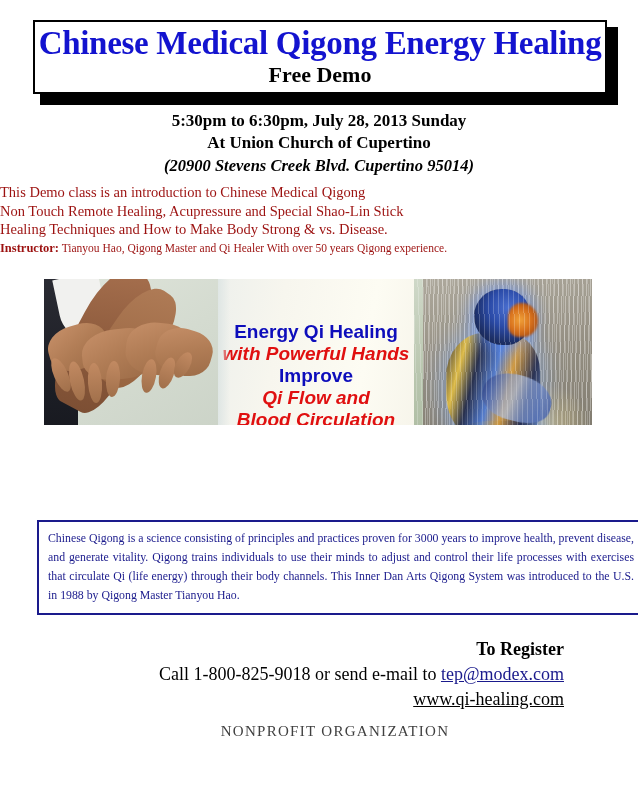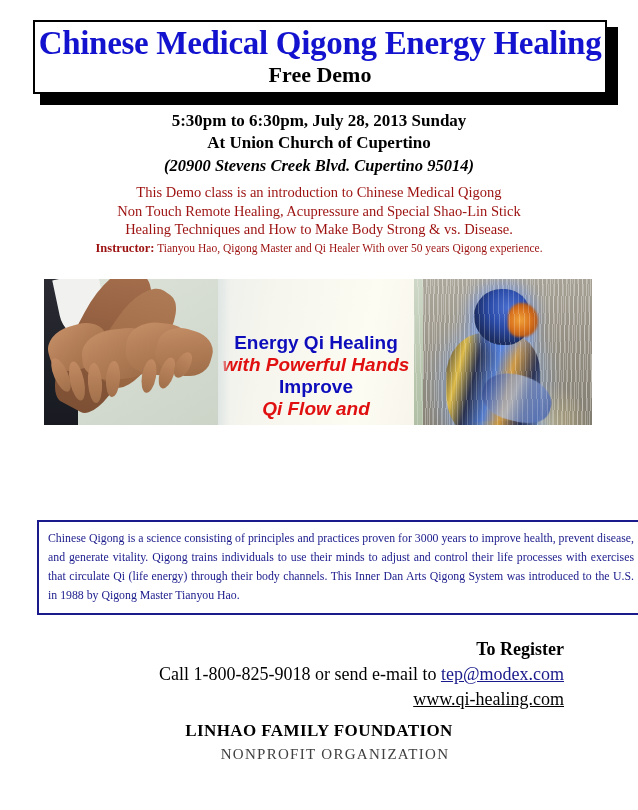--- a/index.html
+++ b/index.html
@@ -91,21 +91,21 @@
     font-style: italic;
     font-size: 16.5px;
   }
 
   
   .desc-block {
     position: absolute;
     left: 0;
     top: 183px;
     width: 638px;
-    text-align: center;
+    text-align: left;
     color: #9c1110;
   }
   .desc-line {
     font-family: "Liberation Serif", "DejaVu Serif", serif;
     font-size: 14.5px;
     line-height: 1.29;
     color: #9c1110;
   }
   .desc-line.instructor {
     font-size: 11.5px;
@@ -460,20 +460,21 @@
       <div class="pl-head"></div>
       <div class="pl-hair2"></div>
       <div class="pl-shoulder"></div>
     </div>
 
     <div class="photo-center">
       <div class="banner-line bl-1">Energy Qi Healing</div>
       <div class="banner-line bl-2">with Powerful Hands</div>
       <div class="banner-line bl-3">Improve</div>
       <div class="banner-line bl-4">Qi Flow and</div>
+      <div class="banner-line bl-5">Blood Circulation</div>
     </div>
 
     <div class="photo-right">
       <div class="pr-bg"></div>
       <div class="pr-edge"></div>
       <div class="pr-glowB"></div>
       <div class="pr-figure">
         <div class="pr-glowA"></div>
         <div class="pr-leg"></div>
         <div class="pr-torso"></div>
@@ -494,17 +495,16 @@
     <div class="reg-title">To Register</div>
     <div class="reg-call">
       <span>Call 1-800-825-9018 or send e-mail to </span><a class="reg-email" href="#">tep@modex.com</a>
     </div>
     <div>
       <a class="reg-web" href="#">www.qi-healing.com</a>
     </div>
   </div>
 
   <div class="footer-block">
-    <div class="foot-1">LINHAO FAMILY FOUNDATION</div>
     <div class="foot-2">NONPROFIT ORGANIZATION</div>
   </div>
 
 </div>
 
 </body></html>

